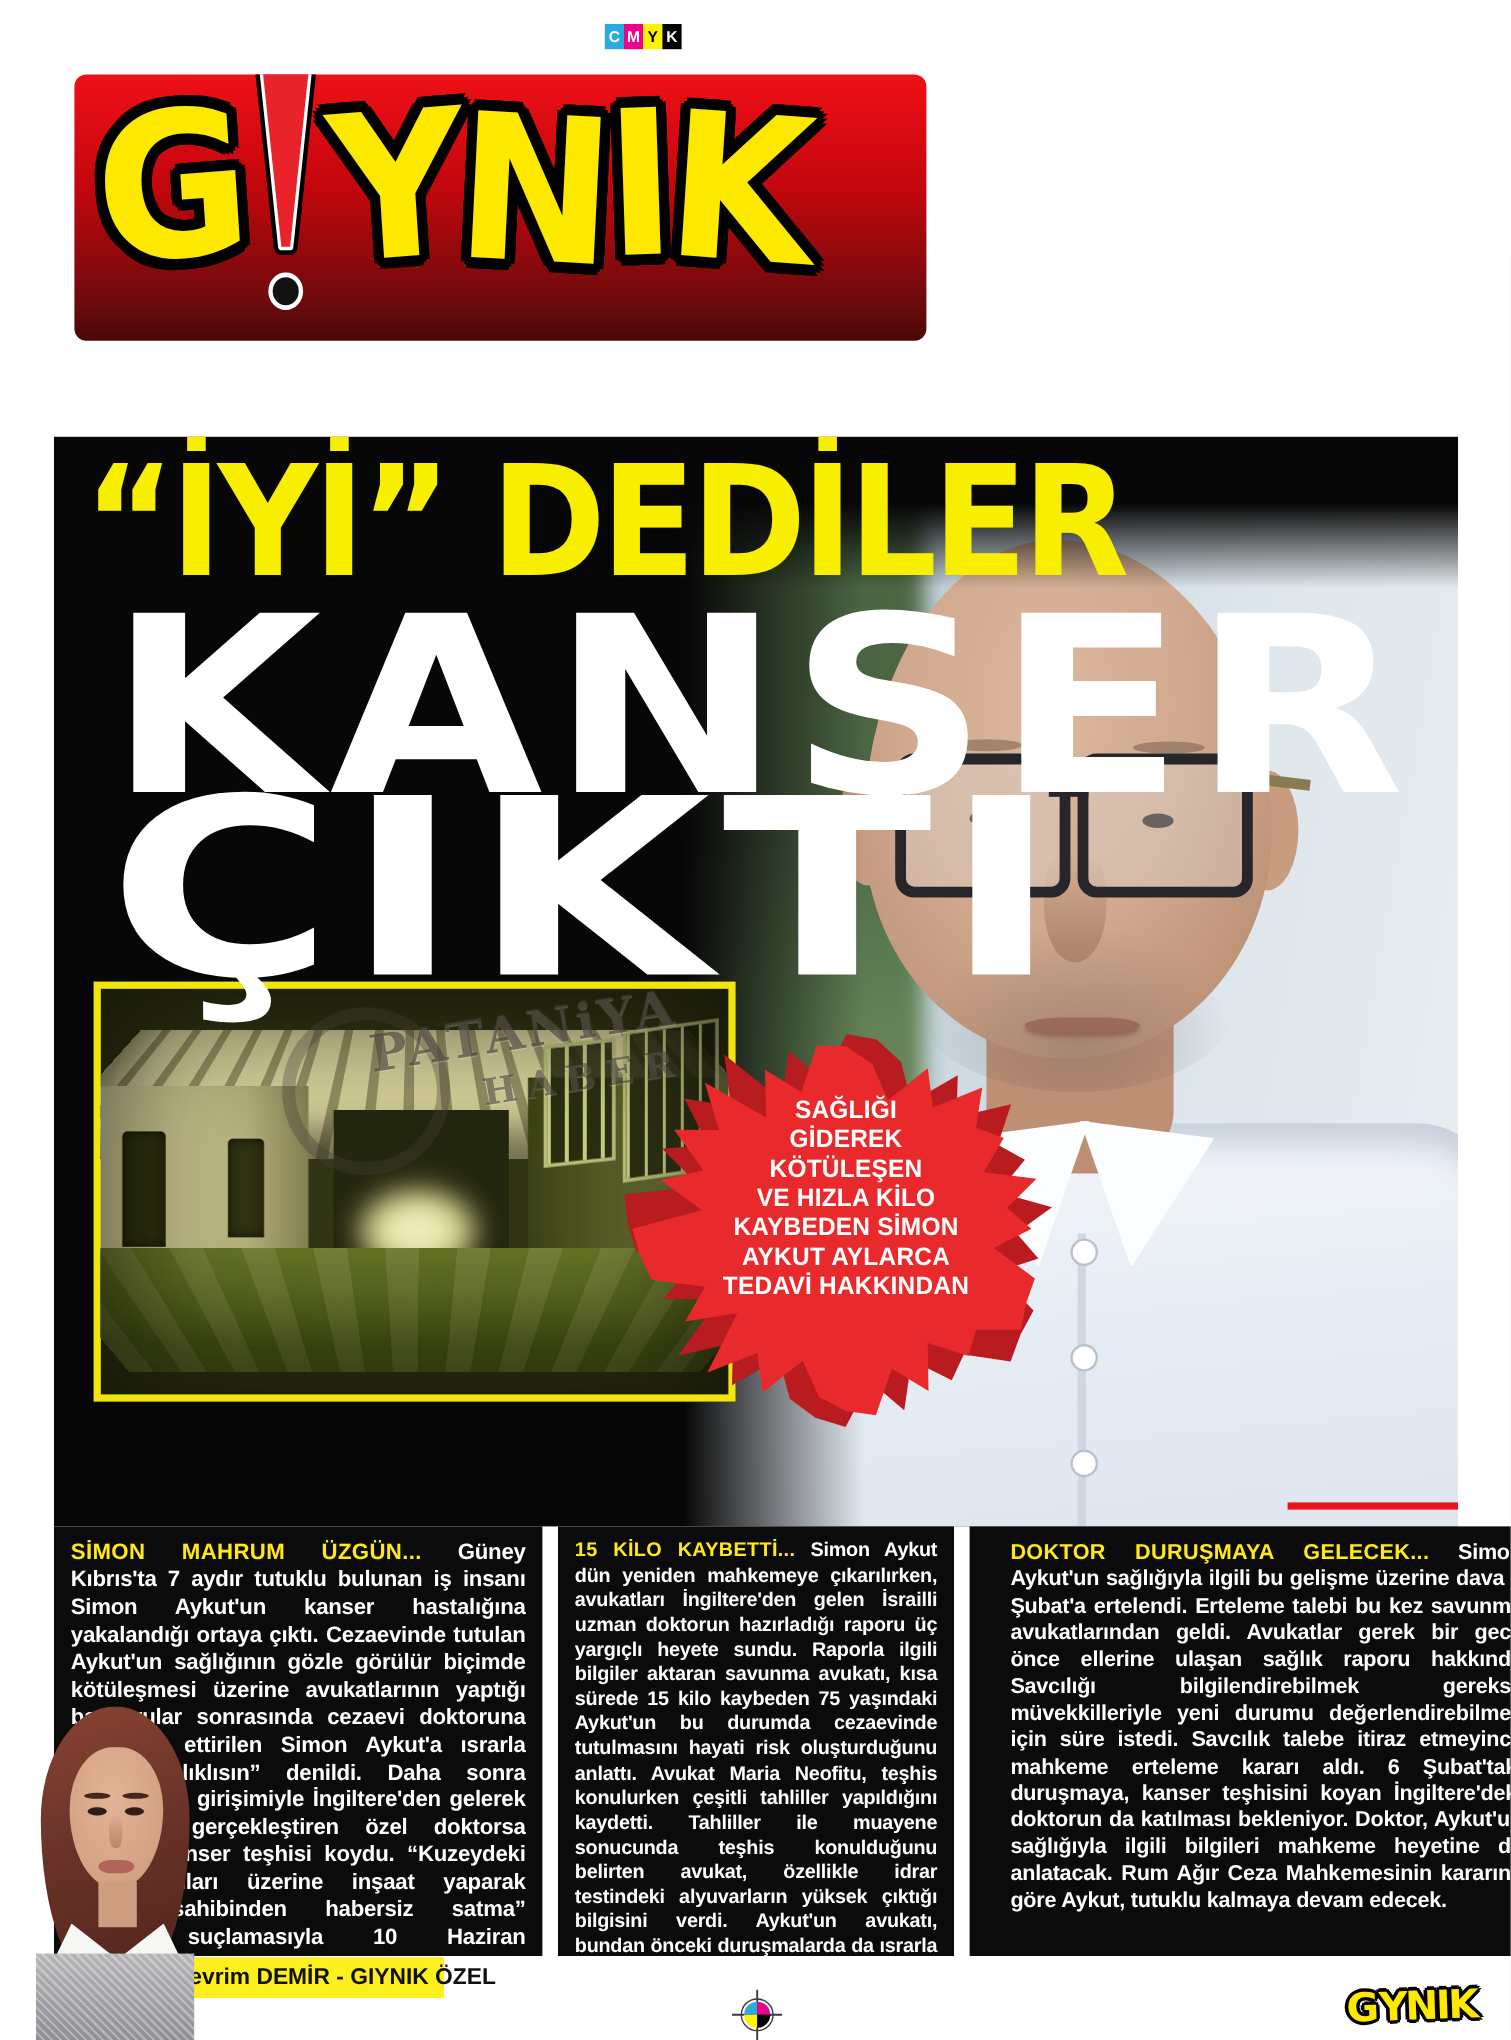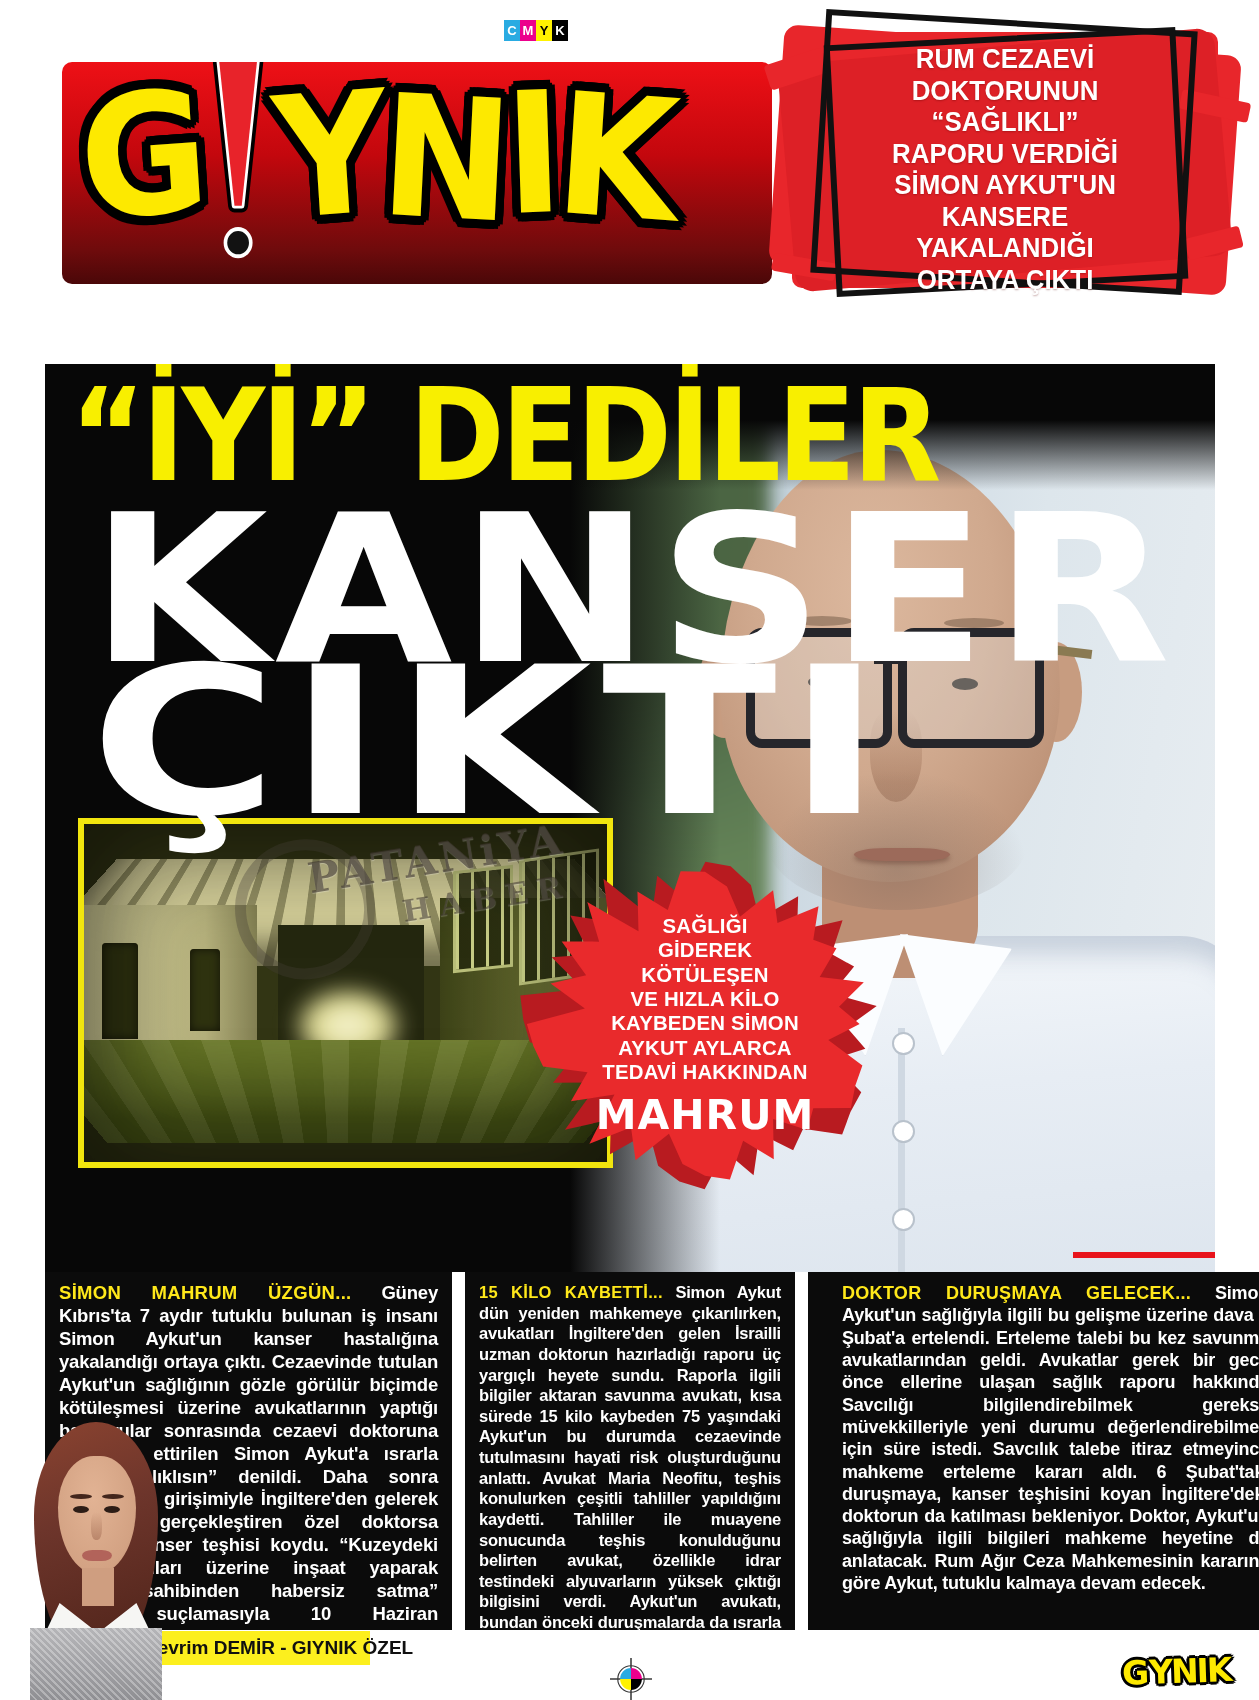--- a/index.html
+++ b/index.html
@@ -240,37 +240,20 @@
       <svg class="logo-excl" width="66" height="224" viewBox="0 0 66 230">
         <path d="M11,8 L55,8 L37,166 L29,166 Z" fill="none" stroke="#000" stroke-width="14" stroke-linejoin="round"></path>
         <path d="M11,8 L55,8 L37,166 L29,166 Z" fill="none" stroke="#fff" stroke-width="6" stroke-linejoin="round"></path>
         <path d="M11,8 L55,8 L37,166 L29,166 Z" fill="#e8232a"></path>
         <circle cx="33" cy="204" r="14" fill="#121212" stroke="#fff" stroke-width="4"></circle>
       </svg>
       <span class="seg"><span class="ltr ltr0">Y</span><span class="ltr ltr1">N</span><span class="ltr ltr2">I</span><span class="ltr ltr3">K</span></span>
     </div>
   </div>
 
-  <div class="abs news-box">
-    <div class="nb-red"></div>
-    <div class="nb-spike nb-s1"></div>
-    <div class="nb-spike nb-s2"></div>
-    <div class="nb-spike nb-s3"></div>
-    <div class="nb-spike nb-s4"></div>
-    <div class="nb-frame nb-f1"></div>
-    <div class="nb-frame nb-f2"></div>
-    <div class="nb-text">RUM CEZAEVİ
-DOKTORUNUN
-“SAĞLIKLI”
-RAPORU VERDİĞİ
-SİMON AYKUT'UN
-KANSERE
-YAKALANDIĞI
-ORTAYA ÇIKTI</div>
-  </div>
 
 
   <div class="abs hero">
 
     <div class="abs photo-simon">
       <div class="ps-bg"></div>
       <div class="ps-foliage"></div>
       <div class="ps-pampas"></div>
       <div class="ps-shirt"></div>
       <div class="ps-collar l"></div>
@@ -330,21 +313,20 @@
       <polygon class="sb-poly" fill="#e92a2c" points="88.8,0.0 70.8,9.4 90.4,24.4 86.3,36.3 83.8,49.5 62.2,49.6 58.7,62.4 39.1,56.0 39.5,79.6 21.9,68.7 14.3,91.5 0.0,89.4 -12.9,82.5 -20.7,64.7 -39.9,80.3 -42.5,60.9 -66.4,70.5 -52.0,41.5 -77.0,45.5 -67.5,28.4 -93.0,25.1 -98.6,13.0 -102.3,0.0 -69.0,-9.1 -88.7,-23.9 -68.3,-28.7 -82.3,-48.6 -60.8,-48.5 -67.6,-71.8 -38.2,-54.6 -38.8,-78.1 -21.4,-67.1 -14.0,-89.9 -0.0,-89.6 12.6,-80.9 20.1,-63.1 39.1,-78.8 41.6,-59.5 65.2,-69.3 62.2,-49.6 75.5,-44.6 65.9,-27.7 91.2,-24.6 77.0,-10.2"></polygon>
     </svg>
     <div class="abs badge-text">
       <div class="badge-small">SAĞLIĞI
 GİDEREK
 KÖTÜLEŞEN
 VE HIZLA KİLO
 KAYBEDEN SİMON
 AYKUT AYLARCA
 TEDAVİ HAKKINDAN</div>
-      <div class="badge-big1">MAHRUM</div>
     </div>
 
     <div class="abs caption-bar"></div>
   </div>
 
   <div class="abs col col-1">
     <p>
       <span class="lead">SİMON MAHRUM ÜZGÜN...</span>
       <span>Güney Kıbrıs'ta 7 aydır tutuklu bulunan iş insanı Simon Aykut'un kanser hastalığına yakalandığı ortaya çıktı. Cezaevinde tutulan Aykut'un sağlığının gözle görülür biçimde kötüleşmesi üzerine avukatlarının yaptığı başvurular sonrasında cezaevi doktoruna muayene ettirilen Simon Aykut'a ısrarla “çok sağlıklısın” denildi. Daha sonra Avukatların girişimiyle İngiltere'den gelerek muayene gerçekleştiren özel doktorsa Aykut'a kanser teşhisi koydu. “Kuzeydeki Rum malları</span>
       <span class="col1-float"></span>

